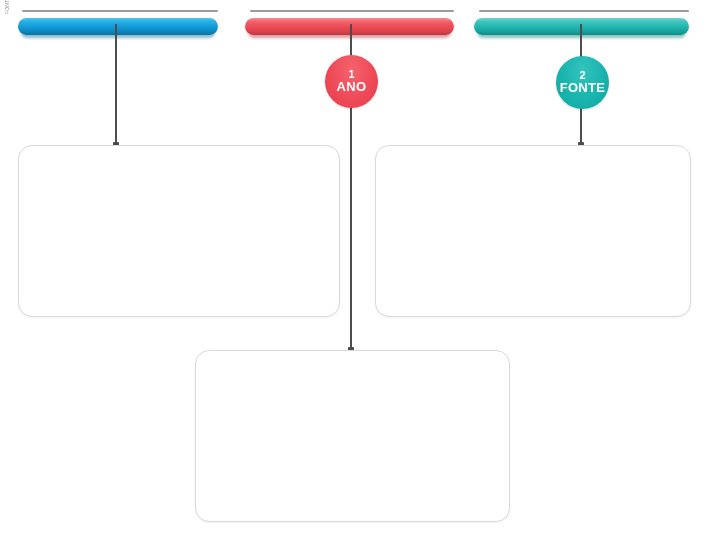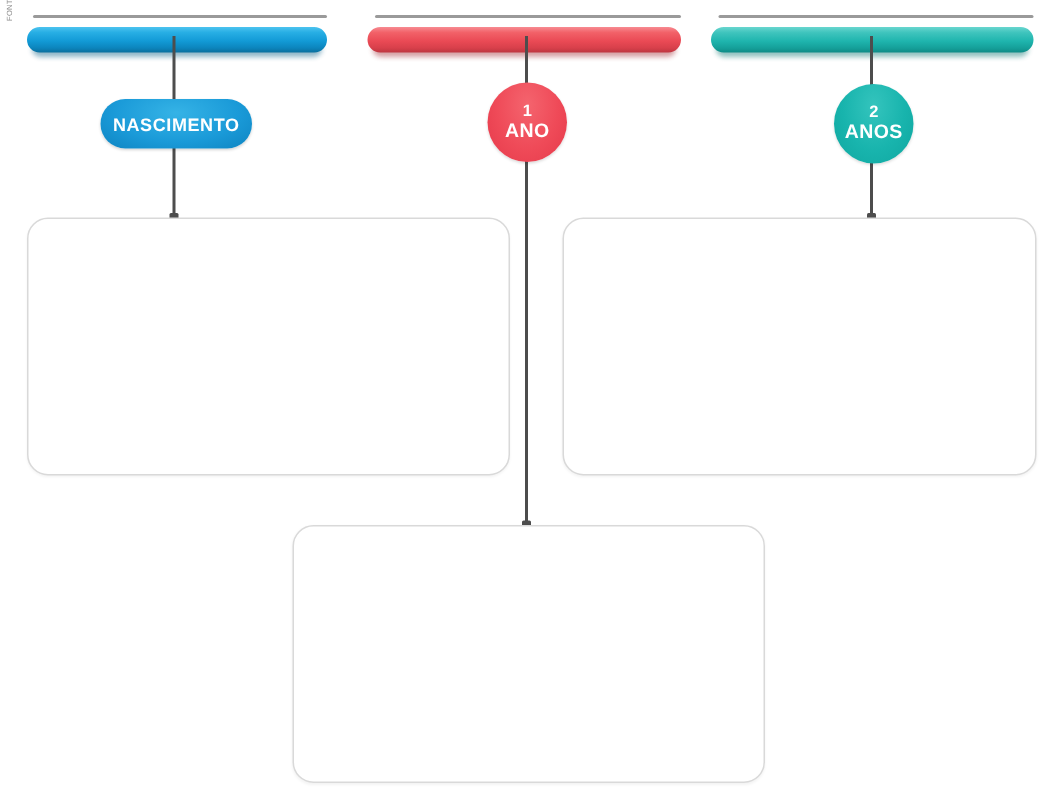--- a/index.html
+++ b/index.html
@@ -176,32 +176,29 @@
 
   <div class="connector" style="left:115px; top:24px; height:122px;"></div>
   <div class="connector-cap" style="left:113px; top:142px;"></div>
 
   <div class="connector" style="left:350px; top:24px; height:327px;"></div>
   <div class="connector-cap" style="left:348px; top:347px;"></div>
 
   <div class="connector" style="left:580px; top:24px; height:122px;"></div>
   <div class="connector-cap" style="left:578px; top:142px;"></div>
 
-  <div class="pill pill-nascimento" style="left:67px; top:66px; width:101px; height:33px;">
-    <span>NASCIMENTO</span>
-  </div>
 
   <div class="circle circle-red" style="left:325px; top:55px; width:53px; height:53px;">
     <span class="num">1</span>
     <span class="unit">ANO</span>
   </div>
 
   <div class="circle circle-teal" style="left:556px; top:56px; width:53px; height:53px;">
     <span class="num">2</span>
-    <span class="unit">ANOS</span>
+    <span class="unit">FONTE</span>
   </div>
 
   <div class="box" style="left:18px; top:145px; width:320px; height:170px;"></div>
 
   <div class="box" style="left:375px; top:145px; width:314px; height:170px;"></div>
 
   <div class="box" style="left:195px; top:350px; width:313px; height:170px;"></div>
 
 </div>
 

